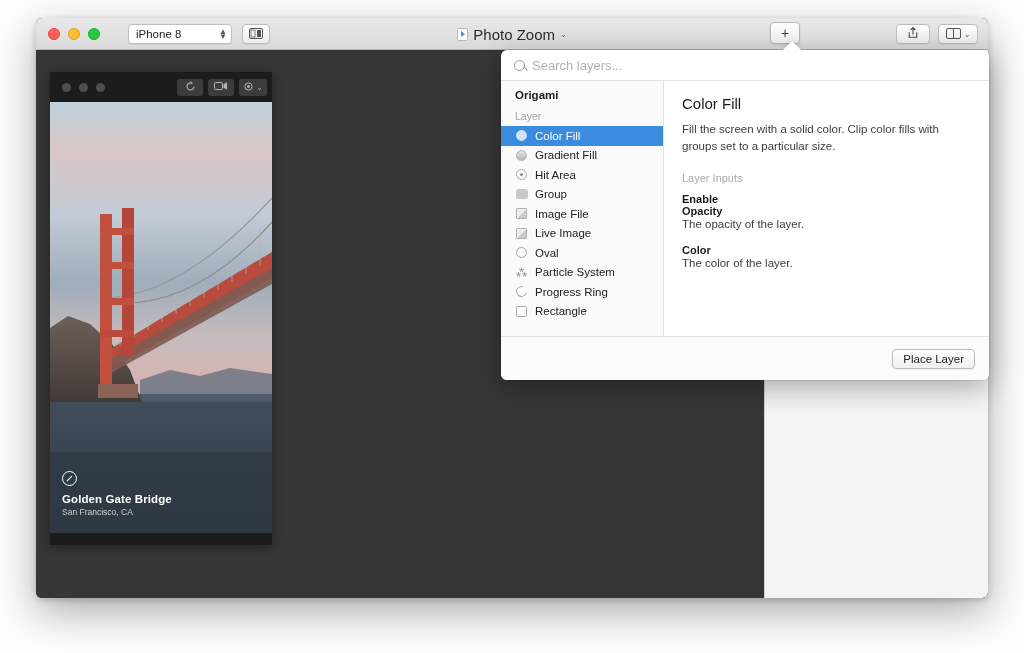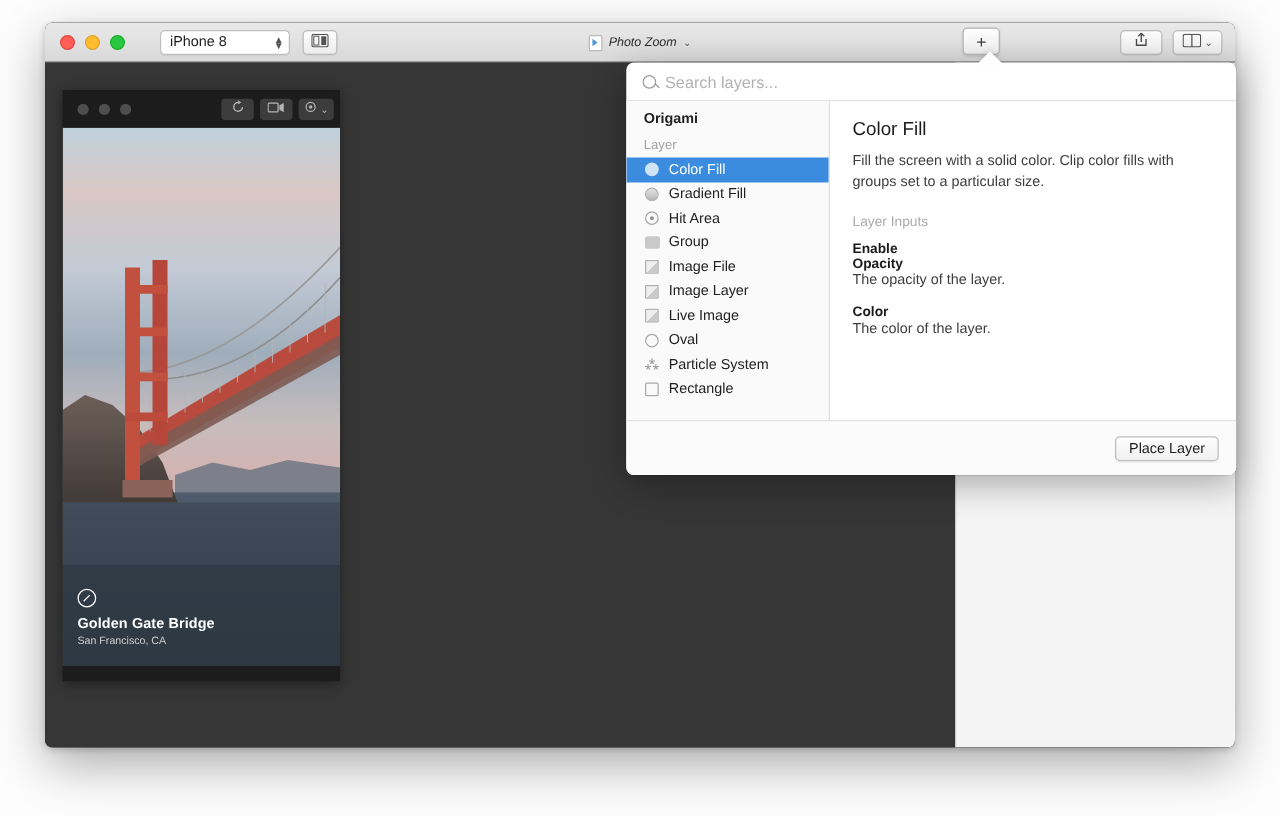--- a/index.html
+++ b/index.html
@@ -49,21 +49,21 @@
     display: flex; align-items: center; justify-content: center;
     box-shadow: 0 1px 0 rgba(0,0,0,0.05);
   }
   #splitview-btn { margin-left: 10px; }
 
   .doc-title {
     position: absolute; left: 0; right: 0; top: 0; height: 32px;
     display: flex; align-items: center; justify-content: center;
     gap: 5px; pointer-events: none;
   }
-  .doc-title .name { font-size: 10px; color: #2b2b2b; font-style: italic; }
+  .doc-title .name { font-size: 15px; color: #2b2b2b; }
   .doc-icon {
     width: 11px; height: 13px; background: #fff;
     border: 1px solid #b9b9b9; border-radius: 1.5px;
     display: flex; align-items: center; justify-content: center;
   }
   .doc-icon i { display:block; width:0;height:0;border-left:4px solid #4a90d9;border-top:3px solid transparent;border-bottom:3px solid transparent; }
   .chev { font-size: 8px; color: #5a5a5a; }
 
   .tb-right { position: absolute; right: 10px; top: 6px; display: flex; gap: 8px; align-items: center; }
   #add-layer-btn {
@@ -500,39 +500,39 @@
             <div class="lrow">
               <span class="li">
                 <span class="i-img"></span>
               </span>
               <span>Image File</span>
             </div>
             <div class="lrow">
               <span class="li">
                 <span class="i-img"></span>
               </span>
-              <span>Image Layer</span>
-            </div>
-            <div class="lrow">
-              <span class="li">
-                <span class="i-img"></span>
-              </span>
               <span>Live Image</span>
             </div>
             <div class="lrow">
               <span class="li">
                 <span class="i-oval"></span>
               </span>
               <span>Oval</span>
             </div>
             <div class="lrow">
               <span class="li">
                 <span class="i-part">⁂</span>
               </span>
               <span>Particle System</span>
+            </div>
+            <div class="lrow">
+              <span class="li">
+                <span class="i-ring"></span>
+              </span>
+              <span>Progress Ring</span>
             </div>
             <div class="lrow">
               <span class="li">
                 <span class="i-rect"></span>
               </span>
               <span>Rectangle</span>
             </div>
           </div>
       </div>
 

